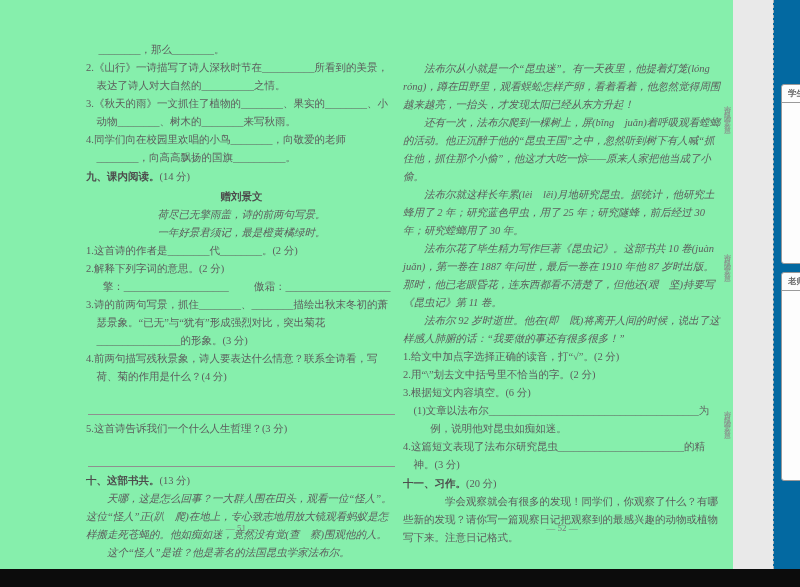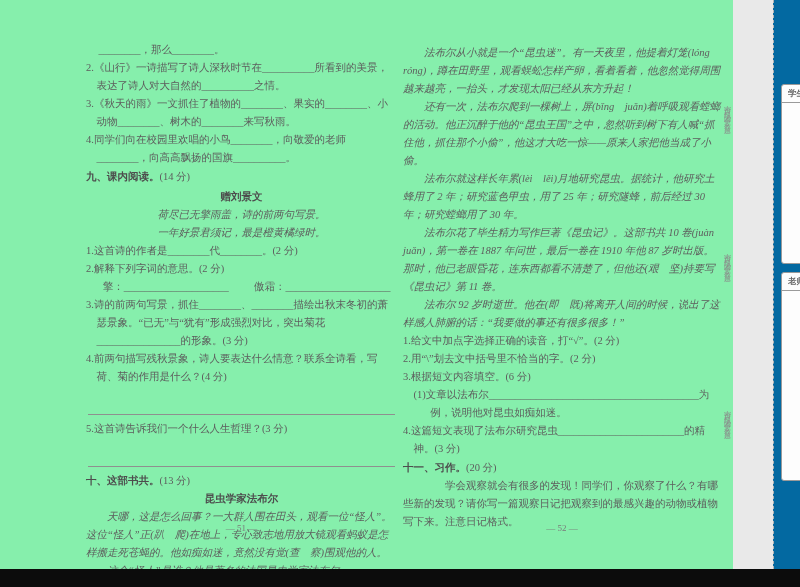--- a/index.html
+++ b/index.html
@@ -35,21 +35,21 @@
   }
   .side-box .box-label {
     display:block; text-align:center; font-size:8.5px; font-weight:bold;
     color:#666; padding:3px 0 2px; border-bottom:1px solid #9a9a9a;
   }
   .box-student { top:84px; height:180px; }
   .box-teacher { top:272px; height:209px; }
 
   .col { position:absolute; font-size:10.5px; line-height:18px; }
   .col-left  { left:86px;  top:41px; width:311px; }
-  .col-right { left:403px; top:44px; width:318px; }
+  .col-right { left:403px; top:60px; width:318px; }
 
   .q   { padding-left:1em; text-indent:-1em; }
   .q0  { padding-left:1.2em; }
   .sub { padding-left:2.6em; text-indent:-1.6em; }
   .para { text-indent:2em; }
   .kai  { font-style:italic; }
   .center { text-align:center; }
   .bold { font-weight:bold; color:#4d4d4d; }
   .sec-head { margin-top:1px; }
   .poem-title { margin-top:2px; }
@@ -93,21 +93,20 @@
     </div>
     <div class="q">3.诗的前两句写景，抓住________、________描绘出秋末冬初的萧瑟景象。“已无”与“犹有”形成强烈对比，突出菊花________________的形象。(3 分)</div>
     <div class="q">4.前两句描写残秋景象，诗人要表达什么情意？联系全诗看，写荷、菊的作用是什么？(4 分)</div>
     <div class="ans-line"></div>
     <div class="q">5.这首诗告诉我们一个什么人生哲理？(3 分)</div>
     <div class="ans-line"></div>
 
     <div class="sec-head">
       <span class="bold">十、这部书共。</span><span>(13 分)</span>
     </div>
-    <div class="center bold">昆虫学家法布尔</div>
     <div class="para kai">天哪，这是怎么回事？一大群人围在田头，观看一位“怪人”。这位“怪人”正(趴　爬)在地上，专心致志地用放大镜观看蚂蚁是怎样搬走死苍蝇的。他如痴如迷，竟然没有觉(查　察)围观他的人。</div>
     <div class="para kai">这个“怪人”是谁？他是著名的法国昆虫学家法布尔。</div>
   </div>
   <div class="pageno pageno-left">— 51 —</div>
 
   <div class="col col-right">
     <div class="para kai">法布尔从小就是一个“昆虫迷”。有一天夜里，他提着灯笼(lóng　róng)，蹲在田野里，观看蜈蚣怎样产卵，看着看着，他忽然觉得周围越来越亮，一抬头，才发现太阳已经从东方升起！</div>
     <div class="para kai">还有一次，法布尔爬到一棵树上，屏(bǐng　juǎn)着呼吸观看螳螂的活动。他正沉醉于他的“昆虫王国”之中，忽然听到树下有人喊“抓住他，抓住那个小偷”，他这才大吃一惊——原来人家把他当成了小偷。</div>
     <div class="para kai">法布尔就这样长年累(lèi　lěi)月地研究昆虫。据统计，他研究土蜂用了 2 年；研究蓝色甲虫，用了 25 年；研究隧蜂，前后经过 30 年；研究螳螂用了 30 年。</div>
     <div class="para kai">法布尔花了毕生精力写作巨著《昆虫记》。这部书共 10 卷(juàn　juǎn)，第一卷在 1887 年问世，最后一卷在 1910 年他 87 岁时出版。那时，他已老眼昏花，连东西都看不清楚了，但他还(艰　坚)持要写《昆虫记》第 11 卷。</div>

